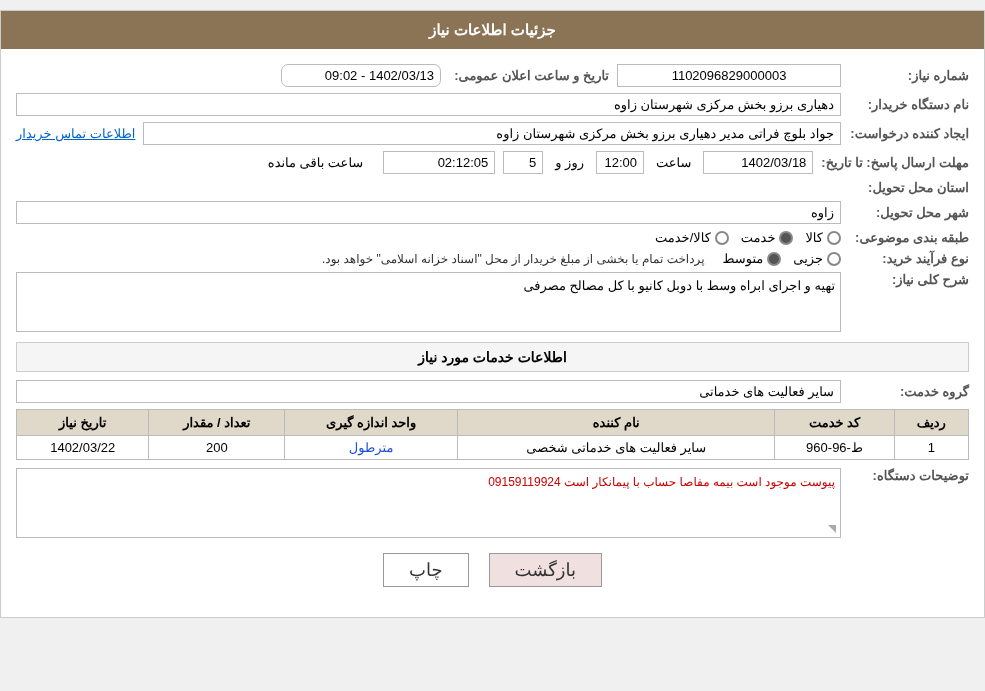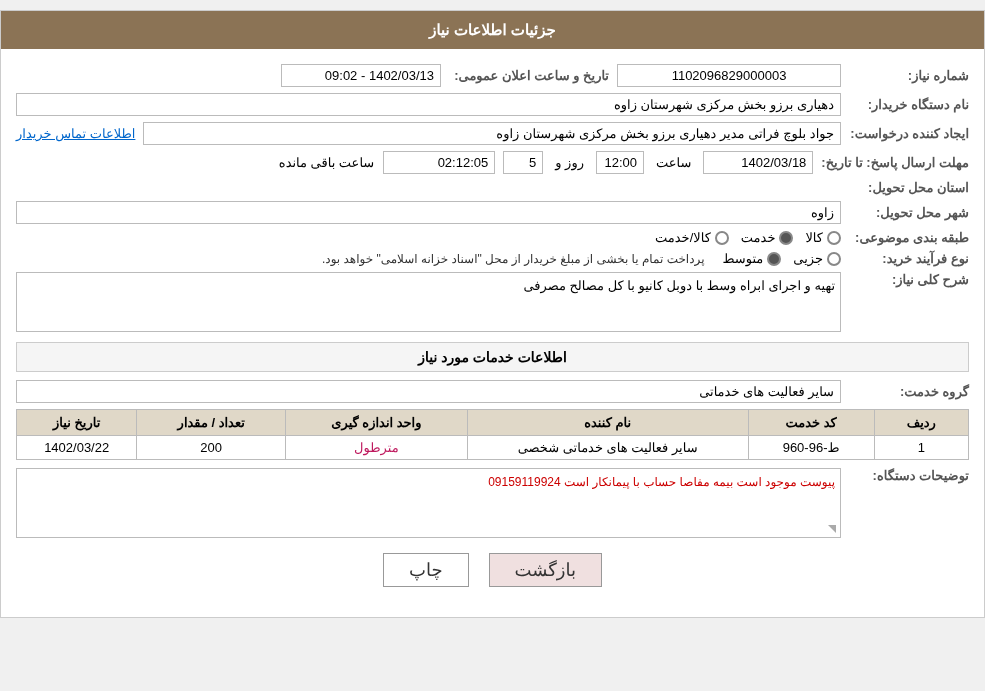--- a/index.html
+++ b/index.html
@@ -108,31 +108,31 @@
       font-size: 13px;
     }
     .services-table {
       width: 100%;
       border-collapse: collapse;
       margin-bottom: 8px;
     }
     .services-table th {
       background: #e0d8c8;
       border: 1px solid #bbb;
-      padding: 5px 18px;
+      padding: 5px 8px;
       text-align: center;
       font-weight: bold;
     }
     .services-table td {
       border: 1px solid #bbb;
       padding: 4px 8px;
       text-align: center;
     }
     .services-table td.orange {
-      color: #be185d;
+      color: #1d4ed8;
     }
     .group-row {
       display: flex;
       align-items: center;
       gap: 8px;
       margin-bottom: 6px;
     }
     .buyer-note {
       color: #cc0000;
       font-size: 12px;
@@ -175,21 +175,21 @@
   <div class="page-header">
     <span>جزئیات اطلاعات نیاز</span>
   </div>
 
   <div class="main-content">
 
     <div class="info-row" style="margin-bottom:6px;">
       <span class="info-label">شماره نیاز:</span>
       <div class="id-box">1102096829000003</div>
       <span class="info-label" style="min-width:160px;">تاریخ و ساعت اعلان عمومی:</span>
-      <div class="small-box" style="width:160px;">1402/03/13 - 09:02</div>
+      <div class="small-box" style="width:160px;border-radius:7px;">1402/03/13 - 09:02</div>
     </div>
 
     <div class="info-row" style="margin-bottom:6px;">
       <span class="info-label">نام دستگاه خریدار:</span>
       <div class="info-value">دهیاری برزو بخش مرکزی شهرستان زاوه</div>
     </div>
 
     <div class="info-row" style="margin-bottom:6px;">
       <span class="info-label">ایجاد کننده درخواست:</span>
       <div class="info-value" style="flex:1;">جواد بلوچ فراتی مدیر دهیاری برزو بخش مرکزی شهرستان زاوه</div>
@@ -197,21 +197,21 @@
     </div>
 
     <div class="info-row" style="margin-bottom:6px; flex-wrap:wrap;">
       <span class="info-label">مهلت ارسال پاسخ: تا تاریخ:</span>
       <div class="small-box date-box">1402/03/18</div>
       <span style="margin: 0 4px;">ساعت</span>
       <div class="small-box time-box">12:00</div>
       <span style="margin: 0 4px;">روز و</span>
       <div class="small-box day-box">5</div>
       <div class="small-box remain-box">02:12:05</div>
-      <span style="margin: 0 1px;">ساعت باقی مانده</span>
+      <span style="margin: 0 12px;">ساعت باقی مانده</span>
     </div>
 
     <div class="info-row" style="margin-bottom:6px;">
       <span class="info-label">استان محل تحویل:</span>
     </div>
 
     <div class="info-row" style="margin-bottom:6px;">
       <span class="info-label">شهر محل تحویل:</span>
       <div class="info-value">زاوه</div>
     </div>

